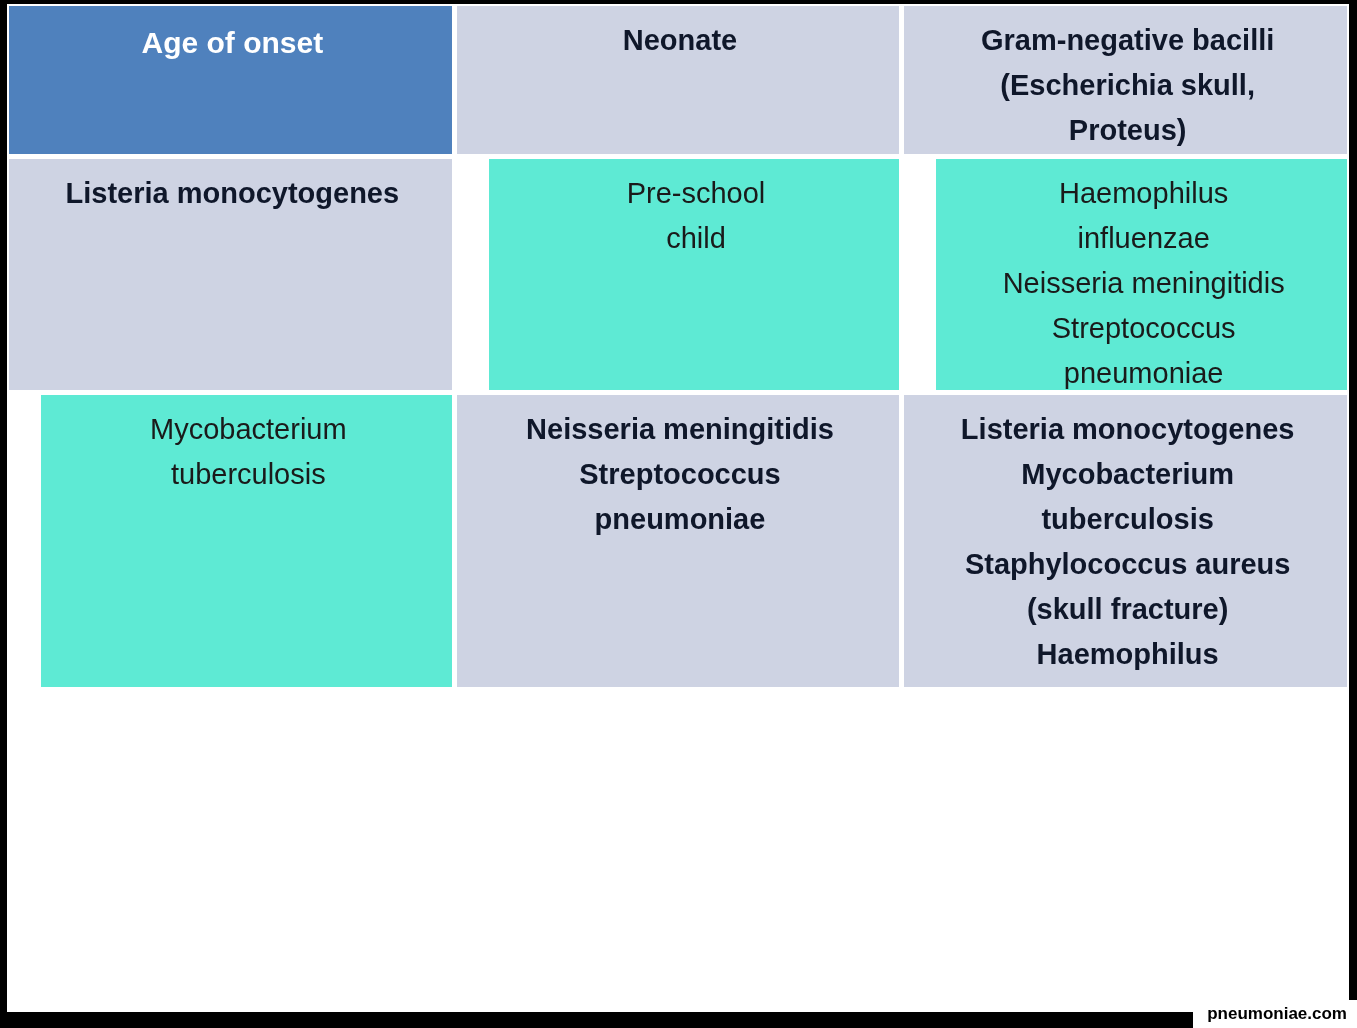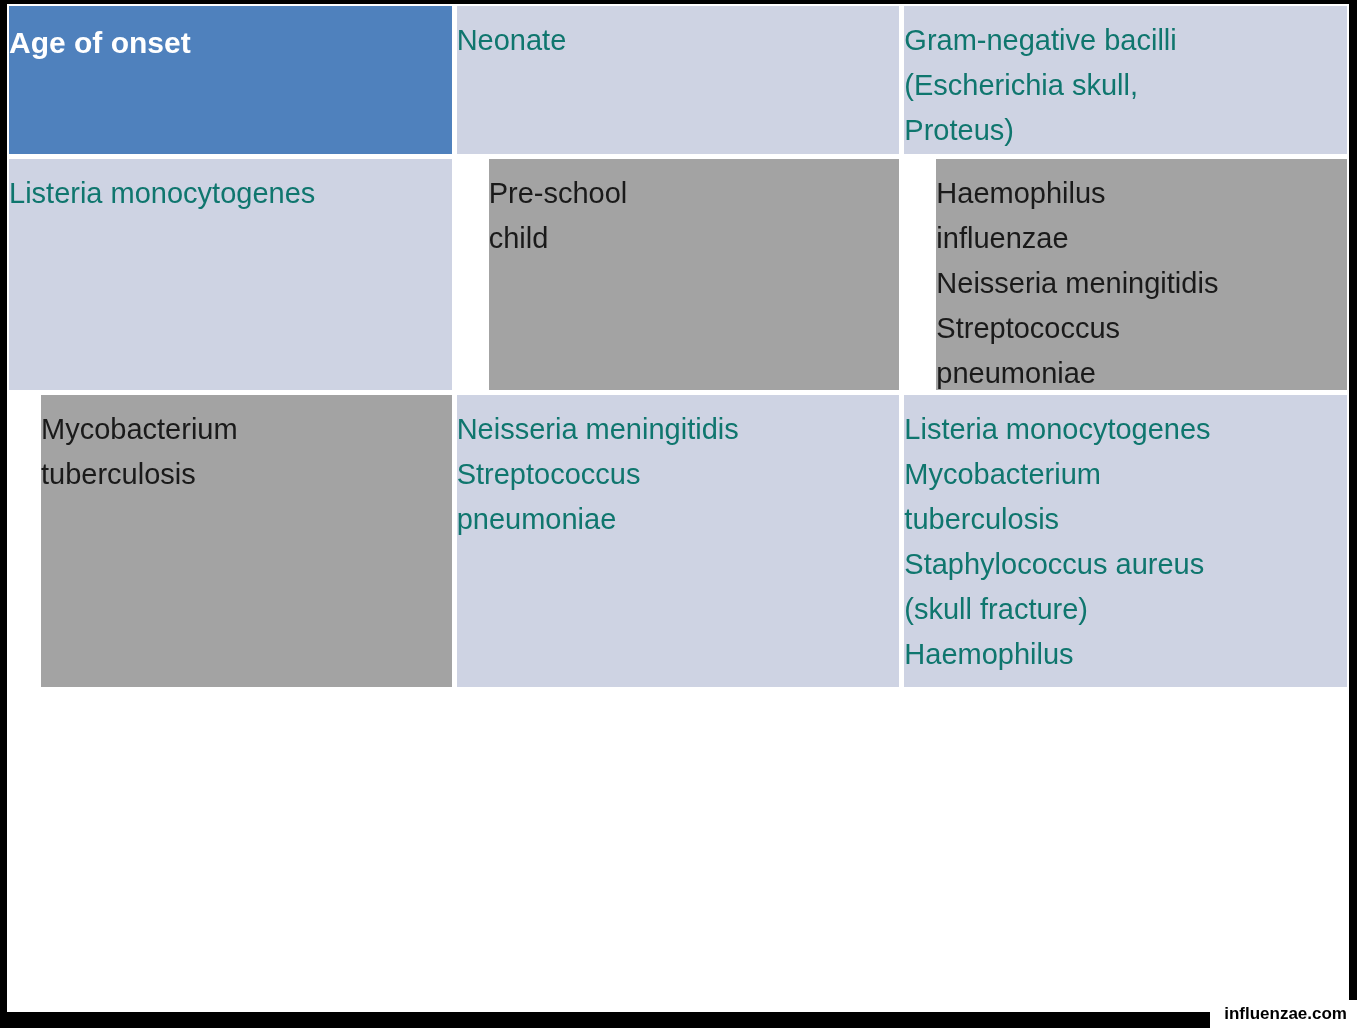--- a/index.html
+++ b/index.html
@@ -30,37 +30,37 @@
     display: grid;
     width: 100%;
     height: 100%;
     grid-template-columns: 1fr 1fr 1fr;
     grid-template-rows: 148px 231px 292px 1fr;
     gap: 5px;
     background: #ffffff;
   }
   .cell {
     box-sizing: border-box;
-    text-align: left;
-    padding: 12px 10px 0 0;
+    text-align: center;
+    padding: 12px 10px 0 14px;
     font-size: 29px;
     line-height: 45px;
     white-space: pre-line;
     overflow: hidden;
   }
   .cell.header {
     background: #4f81bd;
     color: #ffffff;
     font-weight: 700;
     font-size: 30px;
     padding-top: 14px;
   }
   .row-odd  { background: #ced3e3; } 
-  .row-even { background: #a3a3a3; margin-left: 32px; } 
-  .text-red   { color: #0f766e; }
+  .row-even { background: #5eead4; margin-left: 32px; } 
+  .text-red   { color: #0f172a; font-weight: bold; }
   .text-black { color: #1a1a1a; }
   .watermark {
     position: absolute;
     right: 0;
     bottom: 0;
     background: #ffffff;
     color: #000000;
     font-weight: 700;
     font-size: 17px;
     line-height: 17px;
@@ -100,14 +100,14 @@
 Mycobacterium
 tuberculosis
 Staphylococcus aureus
 (skull fracture)
 Haemophilus
 influenzae</div>
 
     </div>
   </div>
 
-  <div class="watermark">influenzae.com</div>
+  <div class="watermark">pneumoniae.com</div>
 </div>
 
 </body></html>

